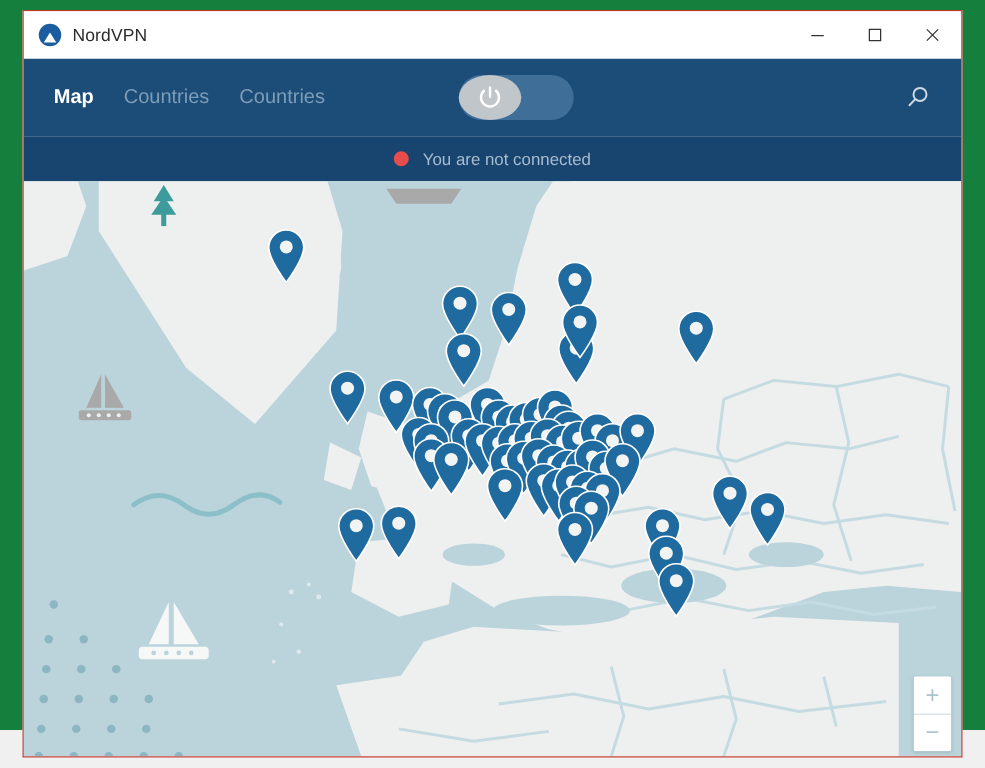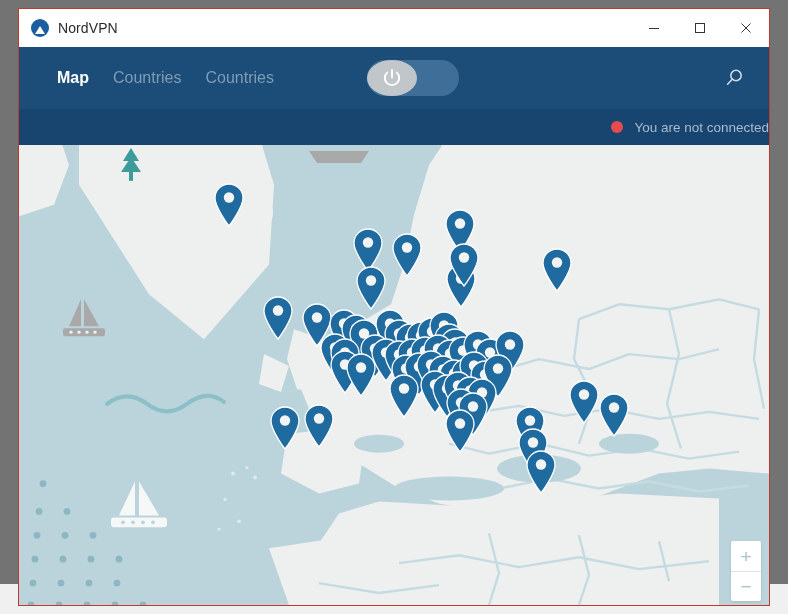--- a/index.html
+++ b/index.html
@@ -6,21 +6,21 @@
   html, body {
     margin: 0; padding: 0;
     width: 788px; height: 614px;
     overflow: hidden;
     background: #f0f0f0;
     font-family: "Liberation Sans", sans-serif;
   }
   #desktop {
     position: relative;
     width: 788px; height: 584px;
-    background: #737373;
+    background: #15803d;
   }
   
   #app-window {
     position: absolute;
     left: 18px; top: 8px;
     width: 752px; height: 598px;
     border: 1px solid #c0392b;
     box-sizing: border-box;
     background: #ffffff;
     overflow: hidden;
@@ -88,21 +88,21 @@
   }
   .nav-tab {
     font-size: 16px;
     background: none;
     border: none;
     padding: 0;
     cursor: default;
     font-family: inherit;
   }
   #tab-map {
-    margin-left: 38px;
+    margin-left: 24px;
     color: #ffffff;
     font-weight: bold;
   }
   #tab-countries { margin-left: 24px; color: #7e9cb7; }
   #tab-settings  { margin-left: 24px; color: #7e9cb7; }
   
   #power-toggle {
     position: absolute;
     left: 348px; top: 13px;
     width: 92px; height: 36px;
@@ -128,21 +128,21 @@
     background: none; border: none; padding: 0;
     display: flex; align-items: center; justify-content: center;
     cursor: default;
   }
   
   #status-bar {
     height: 36px;
     background: #184470;
     display: flex;
     align-items: center;
-    justify-content: flex-end;
+    justify-content: center;
     flex: none;
   }
   #status-dot {
     width: 12px; height: 12px;
     border-radius: 50%;
     background: #e74c4c;
     margin-right: 11px;
   }
   #status-text {
     font-size: 13.5px;

